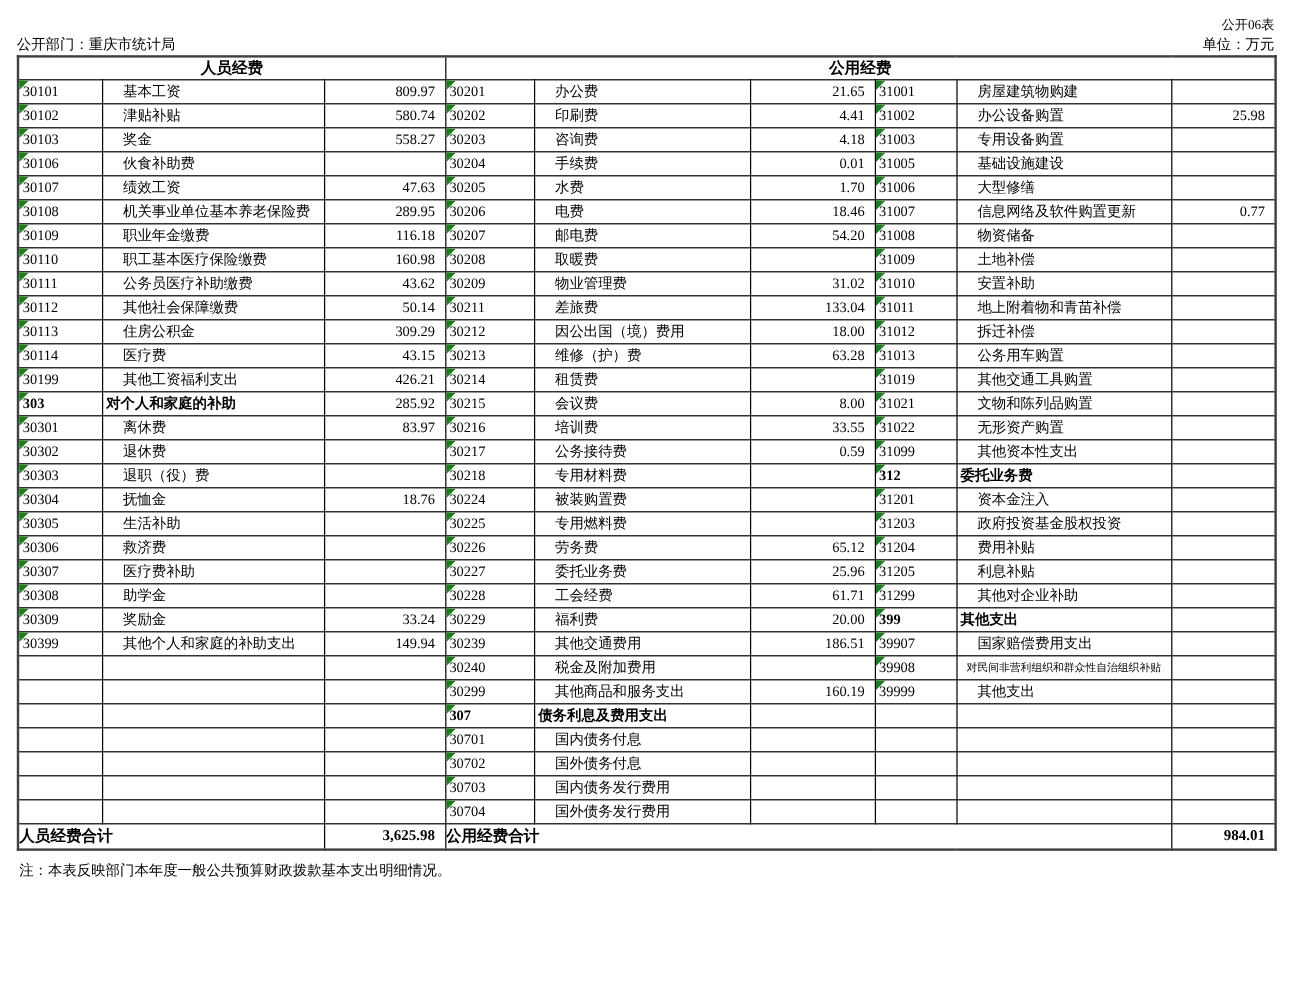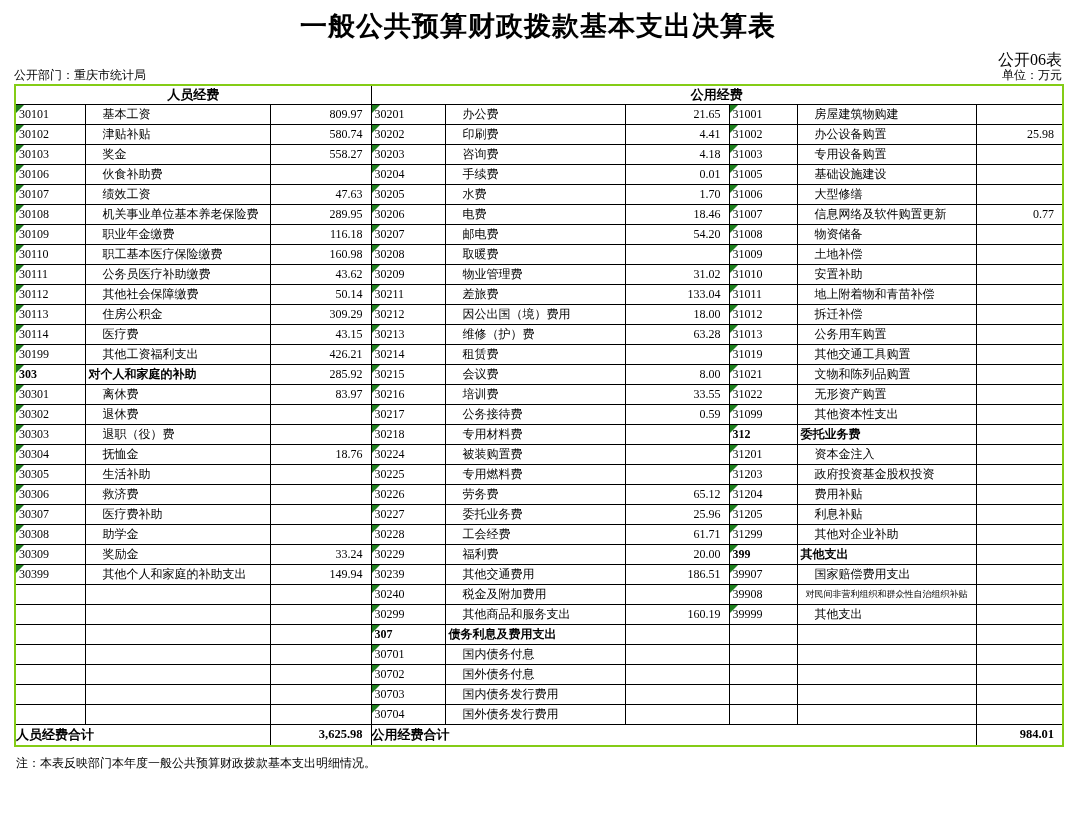--- a/index.html
+++ b/index.html
@@ -1,22 +1,22 @@
 <!DOCTYPE html>
 <html style="--flag-green: #1e7e1e;"><head>
 <meta charset="utf-8">
 <style>
   * { box-sizing: border-box; margin: 0; padding: 0; }
   html, body { width: 1076px; height: 836px; background: #ffffff; color: #000;
     font-family: "Liberation Serif", "DejaVu Serif", serif; overflow: hidden; }
   .page { padding: 6px 14px 0 14px; }
   .title { text-align: center; font-size: 27px; font-weight: bold; letter-spacing: 1px; margin-top: 2px; }
-  .table-no { text-align: right; font-size: 16px; margin-top: 8px; line-height: 15px; }
+  .table-no { text-align: right; font-size: 11px; margin-top: 8px; line-height: 15px; }
   .meta-row { display: flex; justify-content: space-between; font-size: 12px; line-height: 16px; margin-bottom: 1px; text-align: right; }
-  table { border-collapse: collapse; table-layout: fixed; width: 1048px; border: 2px solid #84cc16; }
+  table { border-collapse: collapse; table-layout: fixed; width: 1048px; border: 2px solid #404040; }
   th, td { border: 1px solid #000; overflow: hidden; white-space: nowrap; }
   thead tr.group-row th { height: 19px; font-size: 13px; font-weight: bold; text-align: center; }
   thead tr.cols-row th { height: 33px; font-size: 12px; font-weight: bold; text-align: center; line-height: 1.25; }
   thead .two-line span { display: block; }
   tbody td { height: 20px; font-size: 12px; line-height: 19px; }
   td.code { padding-left: 3px; position: relative; }
   td.name { padding-left: 17px; }
   td.name.cat { padding-left: 3px; font-weight: bold; }
   td.code.cat { font-weight: bold; }
   td.name.small { font-size: 9px; padding-left: 8px; }
@@ -26,21 +26,20 @@
     border-left-color: var(--flag-green, #1e7e1e); }
   tfoot td { height: 21px; font-size: 13px; font-weight: bold; }
   tfoot td.total-label { text-align: left; }
   tfoot td.total-amount { text-align: right; padding-right: 8px; font-size: 12.5px; }
   .note { font-size: 12px; margin-top: 8px; padding-left: 2px; }
 </style>
 </head>
 <body>
 
 <div class="page">
-  <div class="title">一般公共预算财政拨款基本支出决算表</div>
   <div class="table-no">公开06表</div>
   <div class="meta-row">
     <span>公开部门：重庆市统计局</span>
     <span>单位：万元</span>
   </div>
 
   <table>
     <colgroup>
       <col style="width:70px">
         <col style="width:185px">

